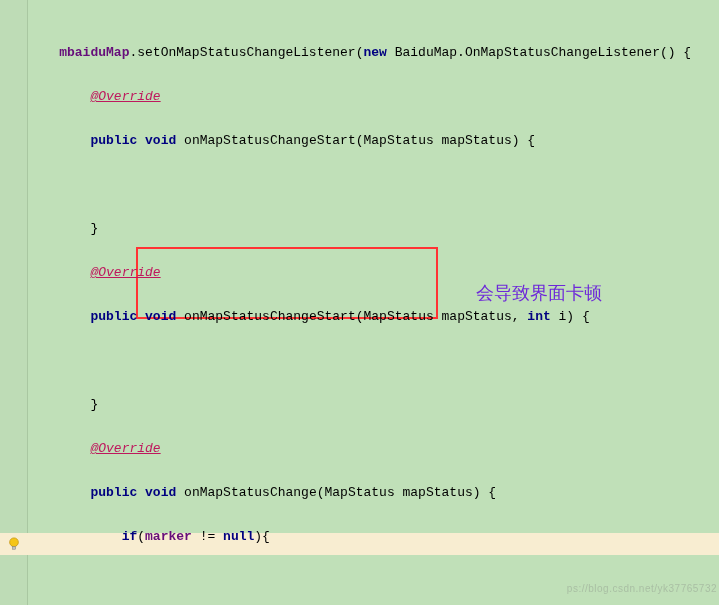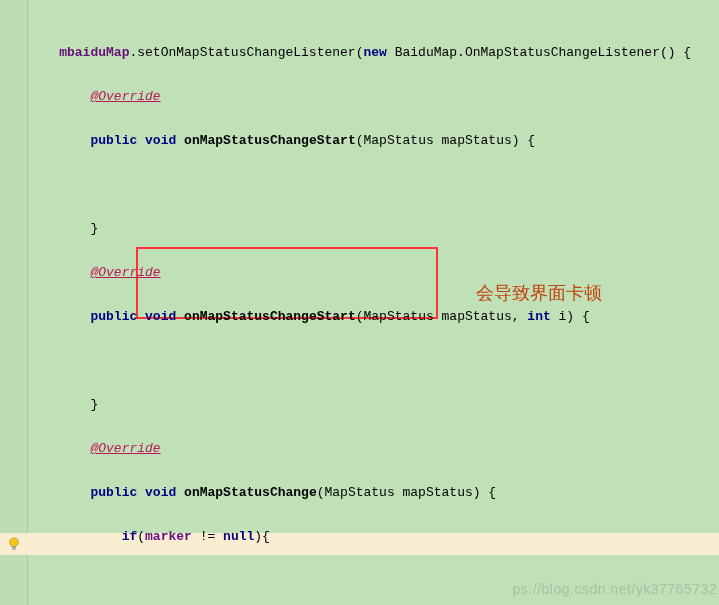--- a/index.html
+++ b/index.html
@@ -33,30 +33,30 @@
     top: 0;
     right: 0;
     height: 100%;
     padding: 20px 0 8px 0;
     white-space: pre;
     color: #000;
   }
   .line { display: block; padding-left: 0; }
   .kw { color: #000080; font-weight: bold; }
   .ann { color: #be185d; font-style: italic; text-decoration: underline; }
-  .mthd { font-weight: bold; }
+  .mthd { font-weight: normal; }
   .member { color: #660e7a; font-weight: bold; }
   .box-red {
     position: absolute;
     border: 2px solid #ff3333;
     pointer-events: none;
   }
   .anno-text {
     position: absolute;
-    color: #c2410c;
+    color: #6d28d9;
     font-family: SimSun, "Microsoft YaHei", sans-serif;
     font-size: 18px;
   }
   .hl-line {
     position: absolute;
     left: 0;
     width: 100%;
     height: 22px;
     background: #f8edd1;
   }
@@ -70,21 +70,21 @@
   .bulb {
     position: absolute;
     width: 14px;
     height: 14px;
     left: 7px;
   }
   .watermark {
     position: absolute;
     color: rgba(120,120,120,0.32);
     font-family: sans-serif;
-    font-size: 14px;
+    font-size: 10px;
     letter-spacing: 0.5px;
   }
 </style>
 </head>
 <body>
 
 <div class="editor">
 
   <div class="hl-line" style="top:533px;"></div>
 

